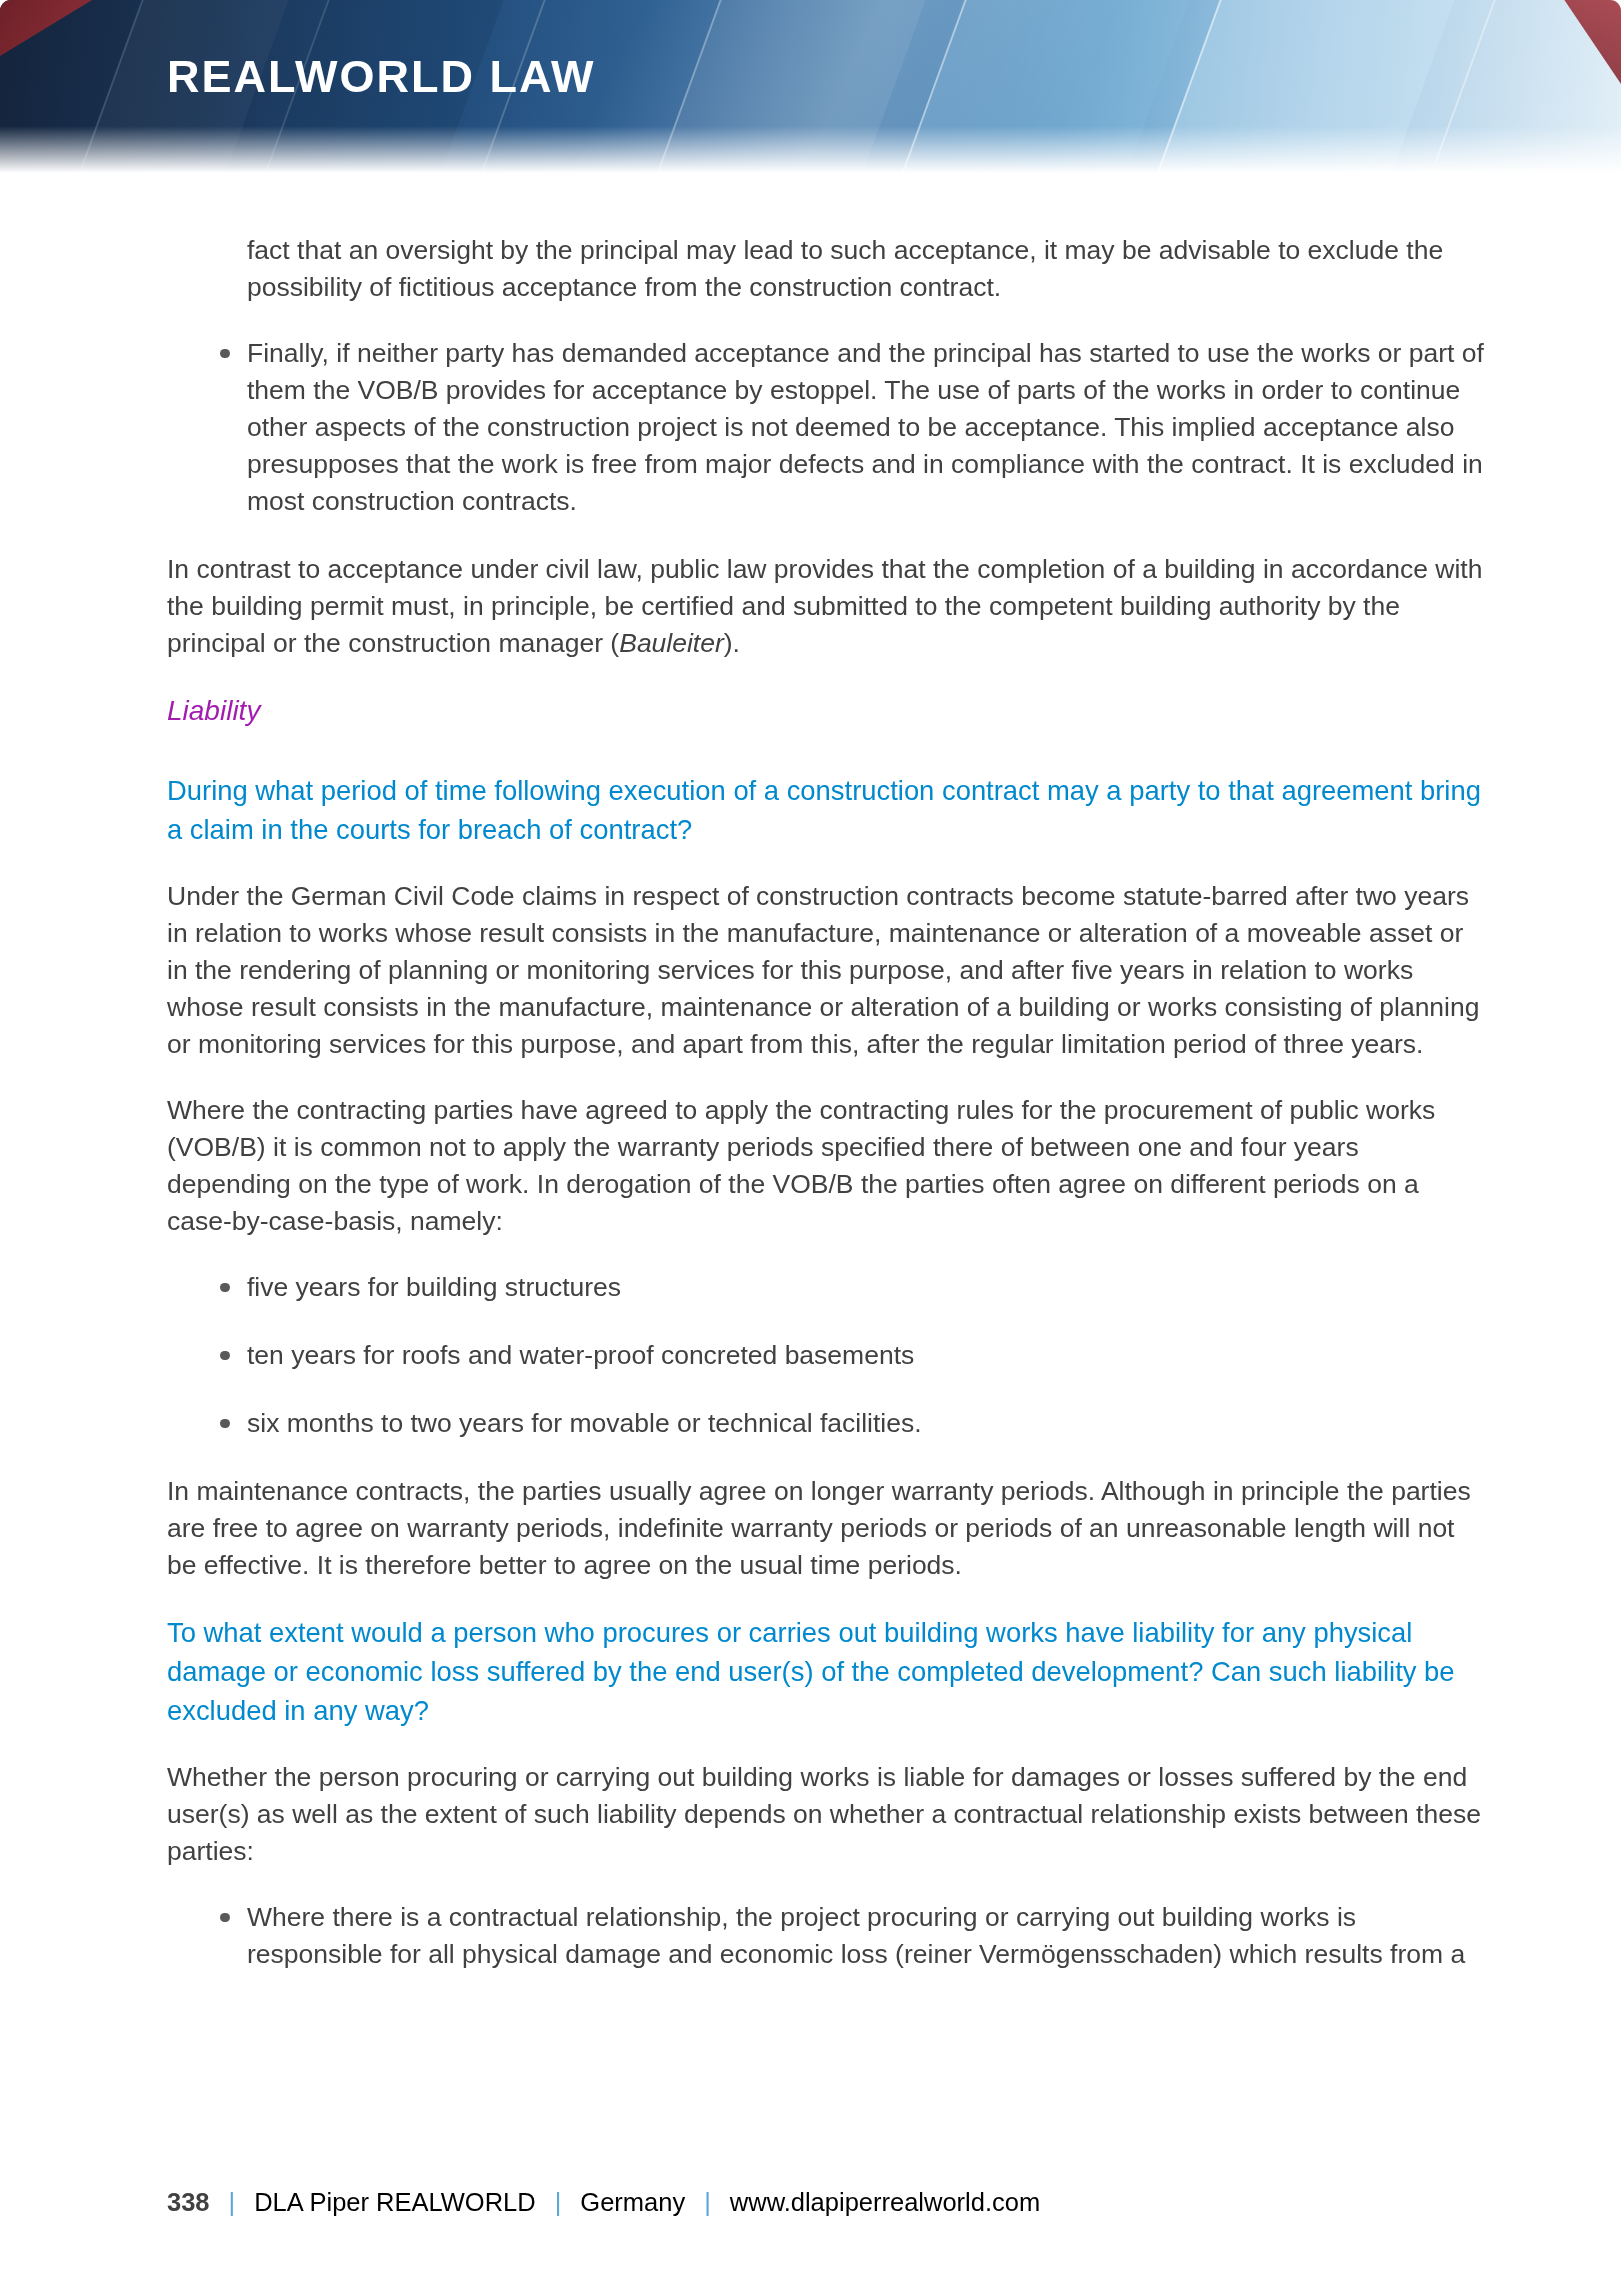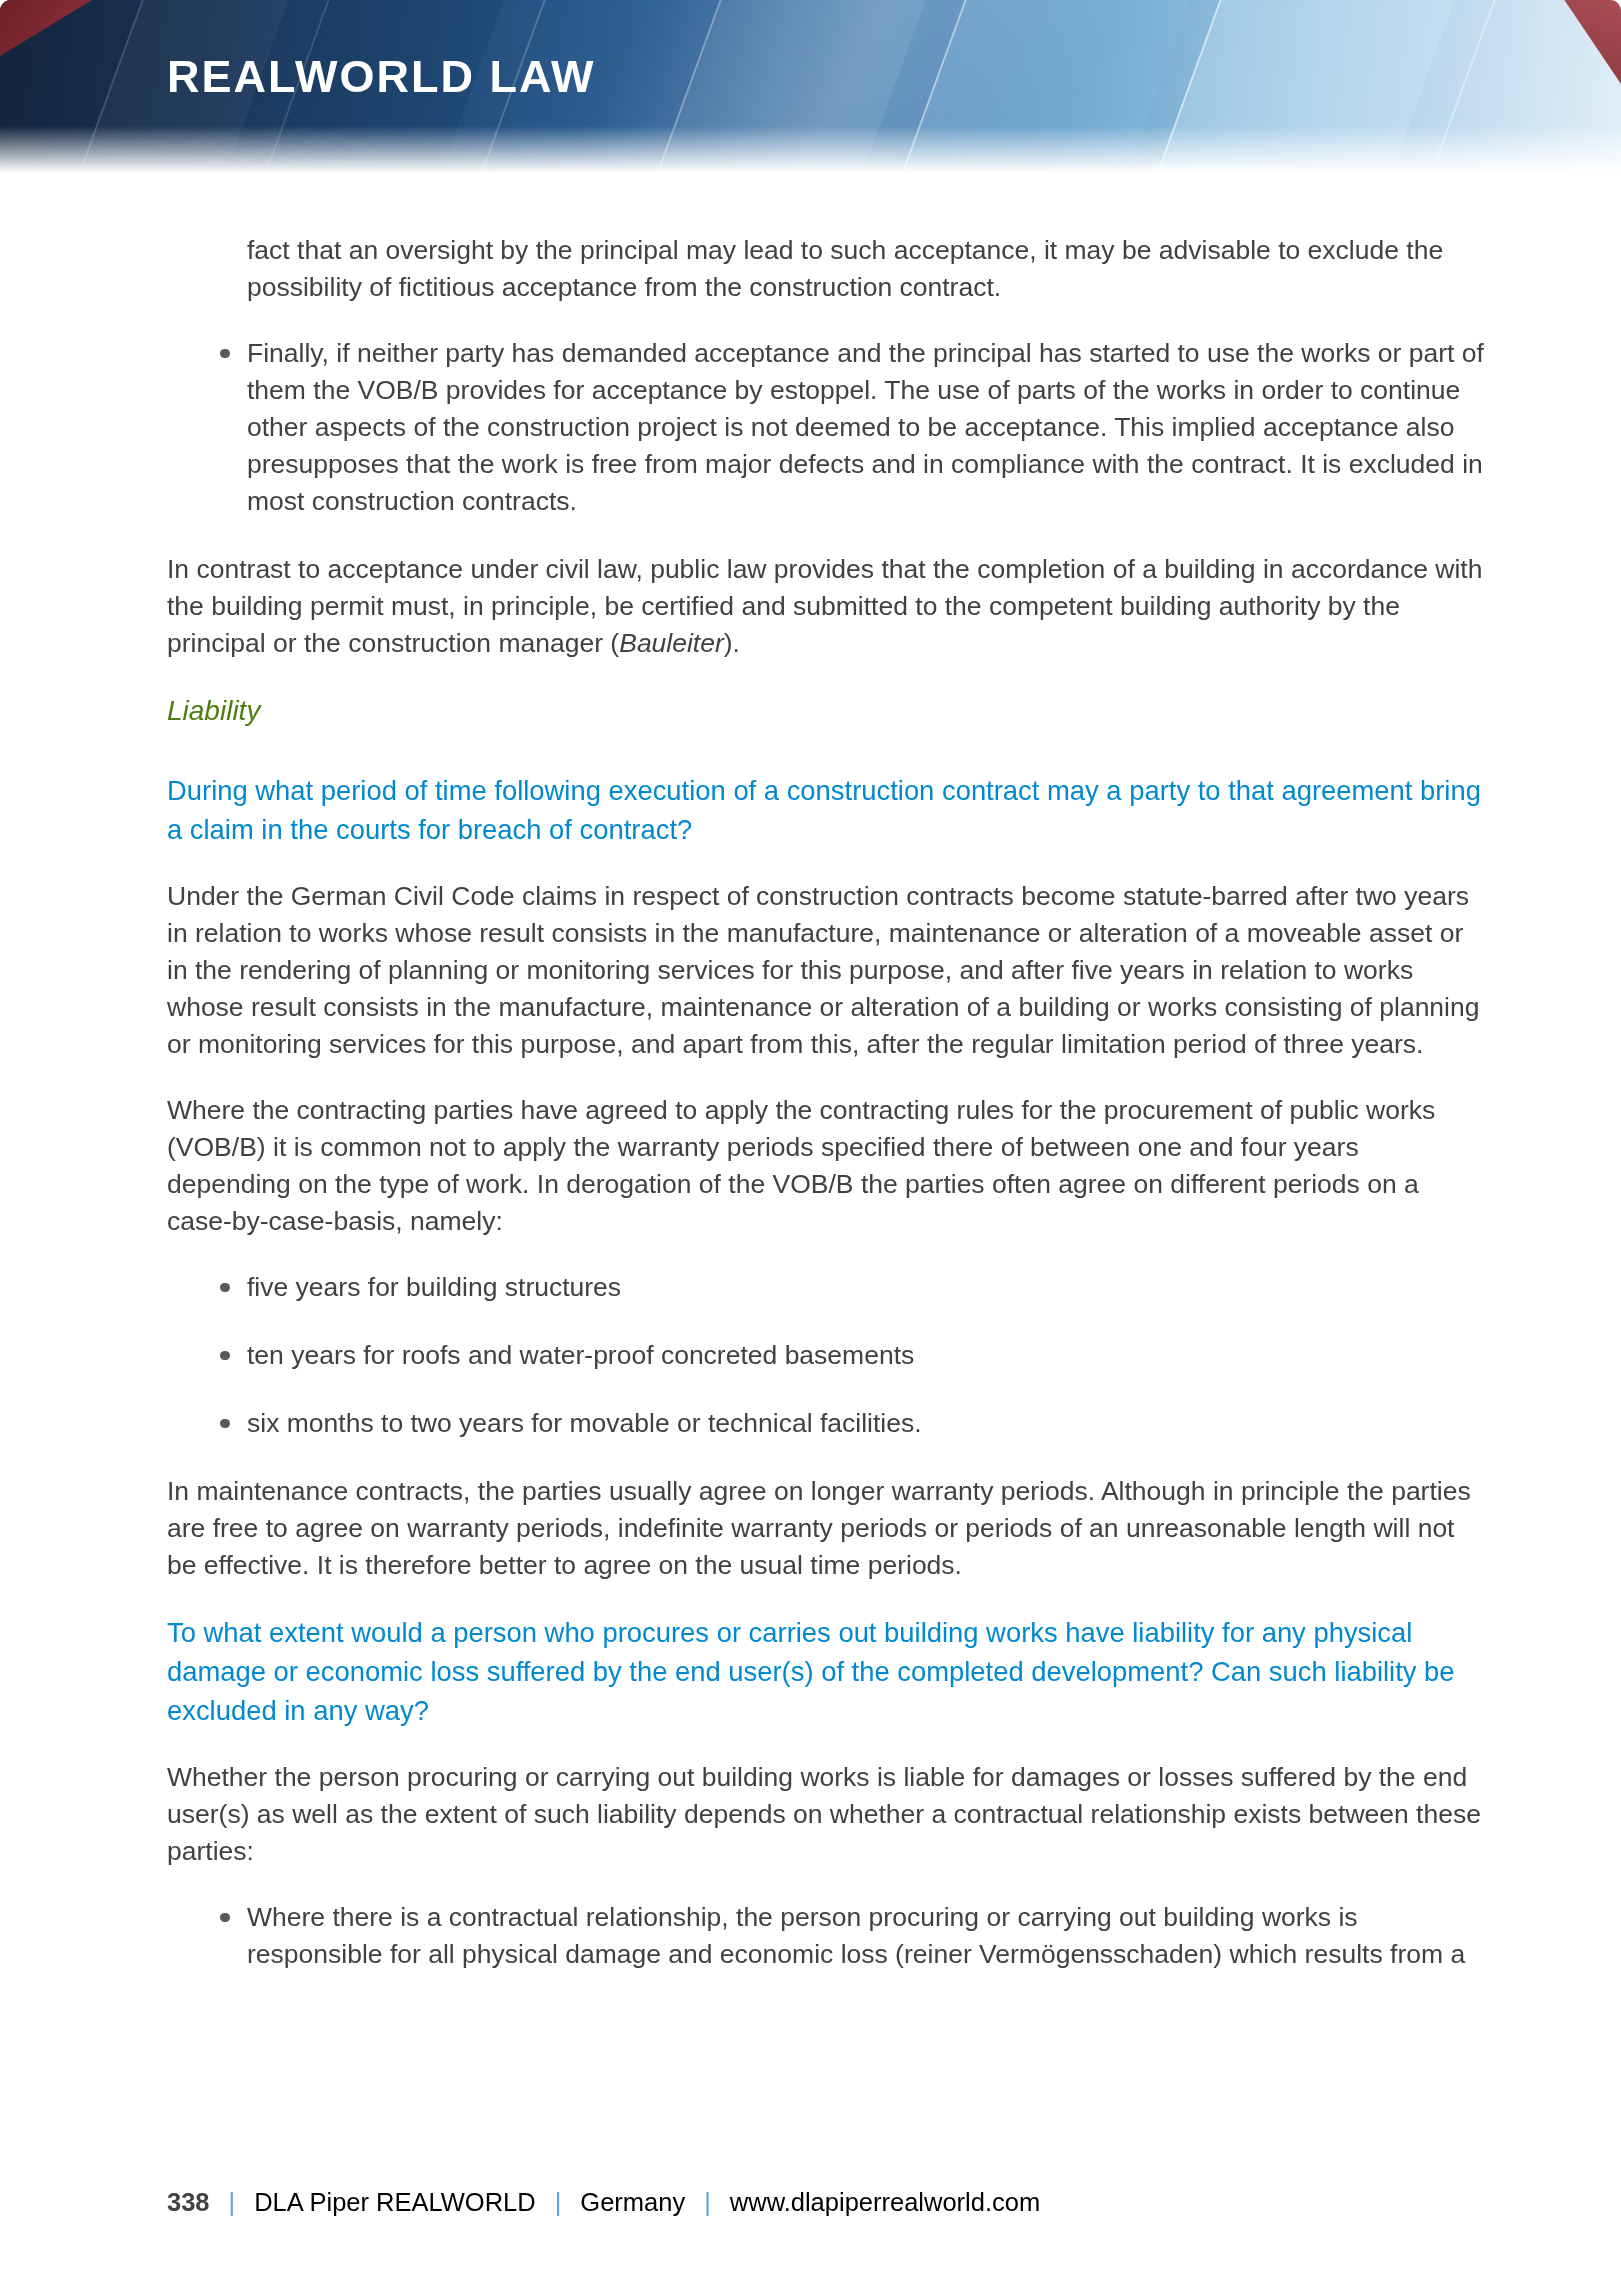--- a/index.html
+++ b/index.html
@@ -87,21 +87,21 @@
     margin:0 0 31px 0;
   }
   .bullet {
     position:absolute; left:53px; top:13.7px;
     width:9.8px; height:9.8px; border-radius:50%;
     background:#58595b;
   }
   .bullet-text { margin:0; }
 
   .section-heading {
-    color:#4d7c0f;
+    color:#a21caf;
     font-style:italic;
     font-size:28px;
     font-weight:normal;
     line-height:39px;
     margin:19.6px 0 41px 0;
   }
   .question-heading {
     color:#0089cf;
     font-size:27.4px;
     font-weight:normal;
@@ -173,21 +173,21 @@
     </div>
 
     <p class="para">In maintenance contracts, the parties usually agree on longer warranty periods. Although in principle the parties are free to agree on warranty periods, indefinite warranty periods or periods of an unreasonable length will not be effective. It is therefore better to agree on the usual time periods.</p>
 
     <h3 class="question-heading">To what extent would a person who procures or carries out building works have liability for any physical damage or economic loss suffered by the end user(s) of the completed development? Can such liability be excluded in any way?</h3>
 
     <p class="para">Whether the person procuring or carrying out building works is liable for damages or losses suffered by the end user(s) as well as the extent of such liability depends on whether a contractual relationship exists between these parties:</p>
 
     <div class="bullet-item">
       <span class="bullet"></span>
-      <p class="bullet-text">Where there is a contractual relationship, the person procuring or carrying out building works is responsible for all physical damage and economic loss (reiner Vermögensschaden) which results from a</p>
+      <p class="bullet-text">Where there is a contractual relationship, the project procuring or carrying out building works is responsible for all physical damage and economic loss (reiner Vermögensschaden) which results from a</p>
     </div>
 
   </main>
 
   <footer class="footer">
     <span class="page-num">338</span>
     <span class="sep">|</span>
     <span class="meta">DLA Piper REALWORLD</span>
     <span class="sep">|</span>
     <span class="meta">Germany</span>

